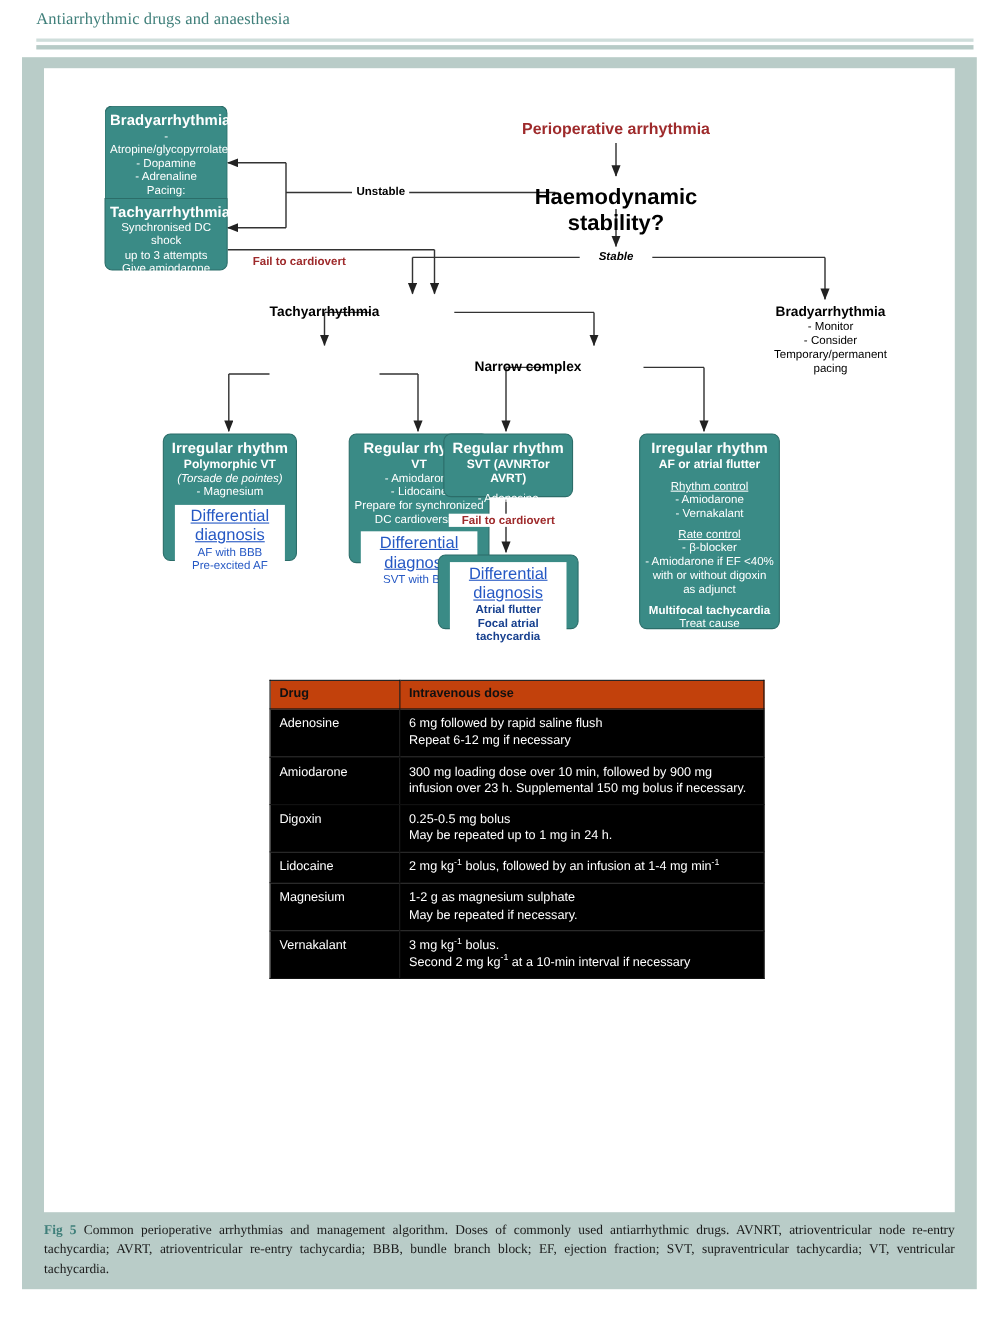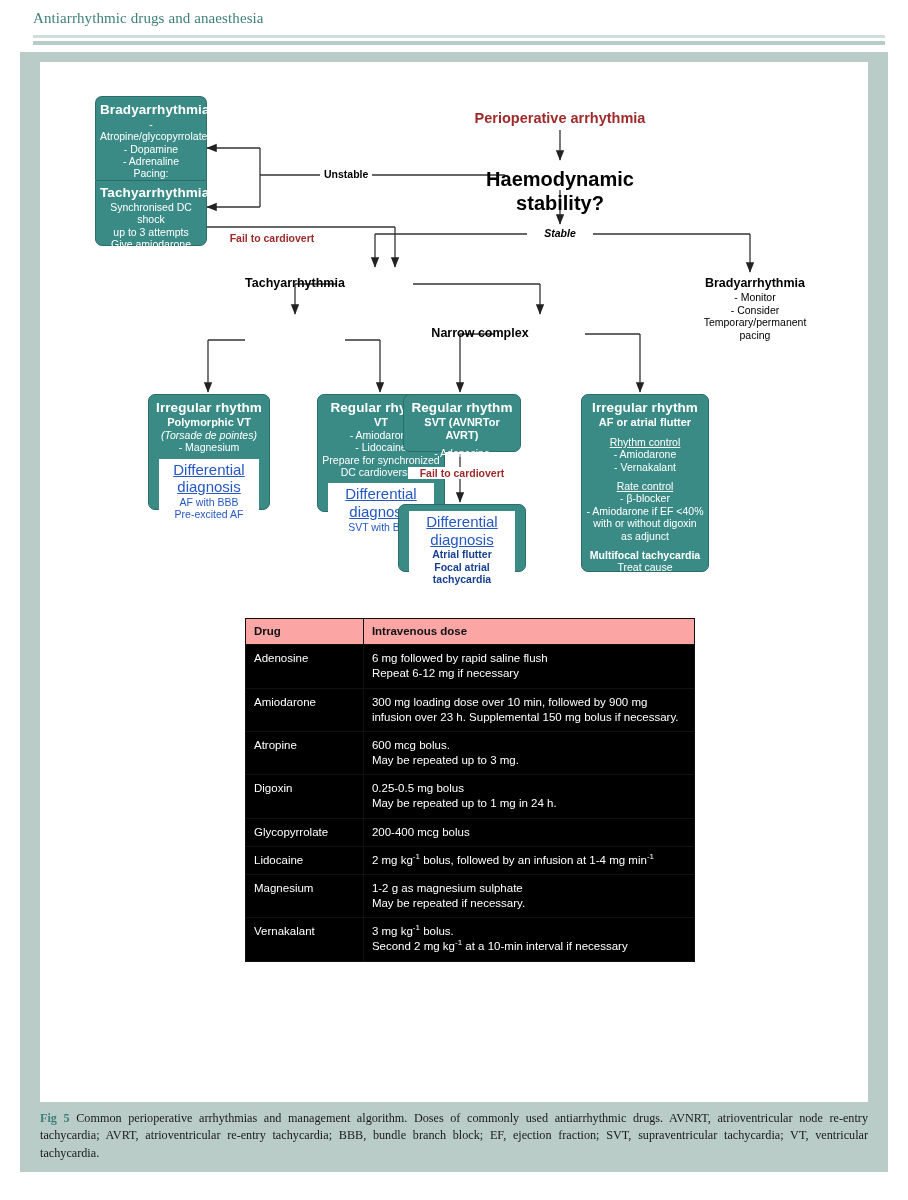--- a/index.html
+++ b/index.html
@@ -103,21 +103,21 @@
     border-collapse:collapse;
   }
   #drug-table th, #drug-table td {
     border:1.5px solid #111;
     vertical-align:top;
     padding:6px 8px;
     font-size:11.5px;
     line-height:1.32;
   }
   #drug-table thead th {
-    background:#fca5a5; color:#111; font-weight:bold; text-align:left;
+    background:#c2410c; color:#111; font-weight:bold; text-align:left;
     font-size:11.5px; padding:5px 8px;
   }
   #drug-table tbody td {
     background:#000000; color:#ffffff; font-weight:normal;
   }
   #drug-table col.c1 { width:118px; }
   #drug-table col.c2 { width:332px; }
   sup { font-size:8px; vertical-align:super; line-height:0; }
 
   
@@ -311,30 +311,22 @@
       <tbody id="drug-table-body">
           <tr>
             <td>Adenosine</td>
             <td>6 mg followed by rapid saline flush<br>Repeat 6-12 mg if necessary</td>
           </tr>
           <tr>
             <td>Amiodarone</td>
             <td>300 mg loading dose over 10 min, followed by 900 mg infusion over 23 h. Supplemental 150 mg bolus if necessary.</td>
           </tr>
           <tr>
-            <td>Atropine</td>
-            <td>600 mcg bolus.<br>May be repeated up to 3 mg.</td>
-          </tr>
-          <tr>
             <td>Digoxin</td>
             <td>0.25-0.5 mg bolus<br>May be repeated up to 1 mg in 24 h.</td>
-          </tr>
-          <tr>
-            <td>Glycopyrrolate</td>
-            <td>200-400 mcg bolus</td>
           </tr>
           <tr>
             <td>Lidocaine</td>
             <td>2 mg kg<sup>-1</sup> bolus, followed by an infusion at 1-4 mg min<sup>-1</sup></td>
           </tr>
           <tr>
             <td>Magnesium</td>
             <td>1-2 g as magnesium sulphate<br>May be repeated if necessary.</td>
           </tr>
           <tr>

